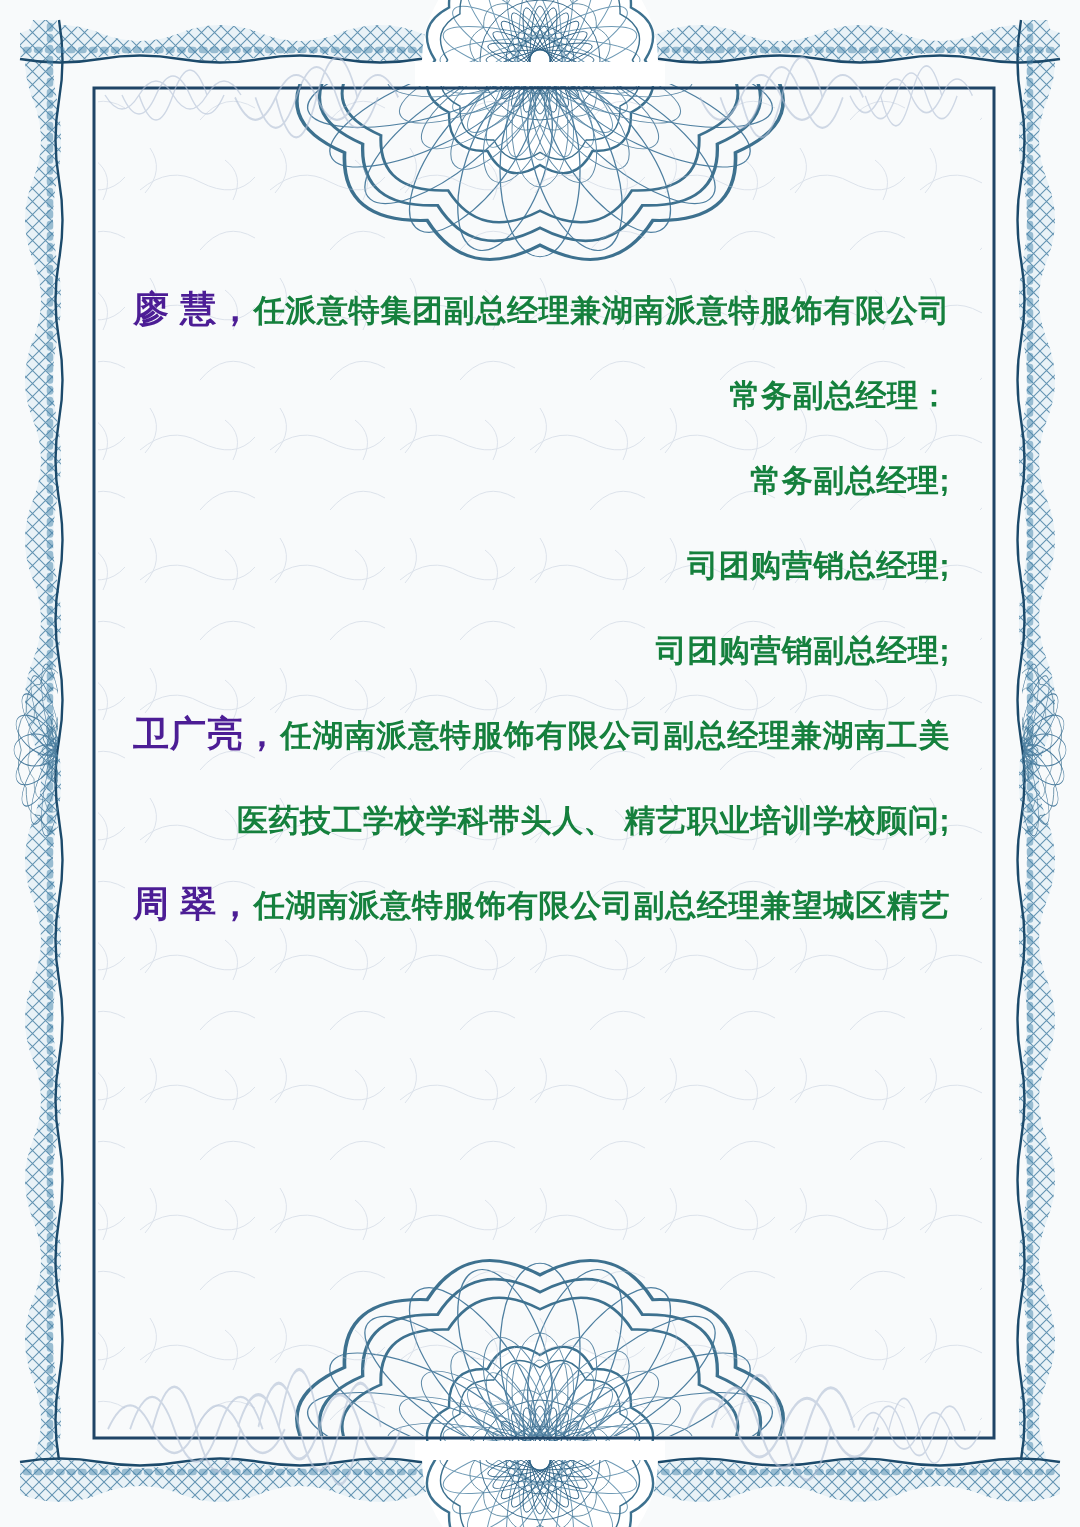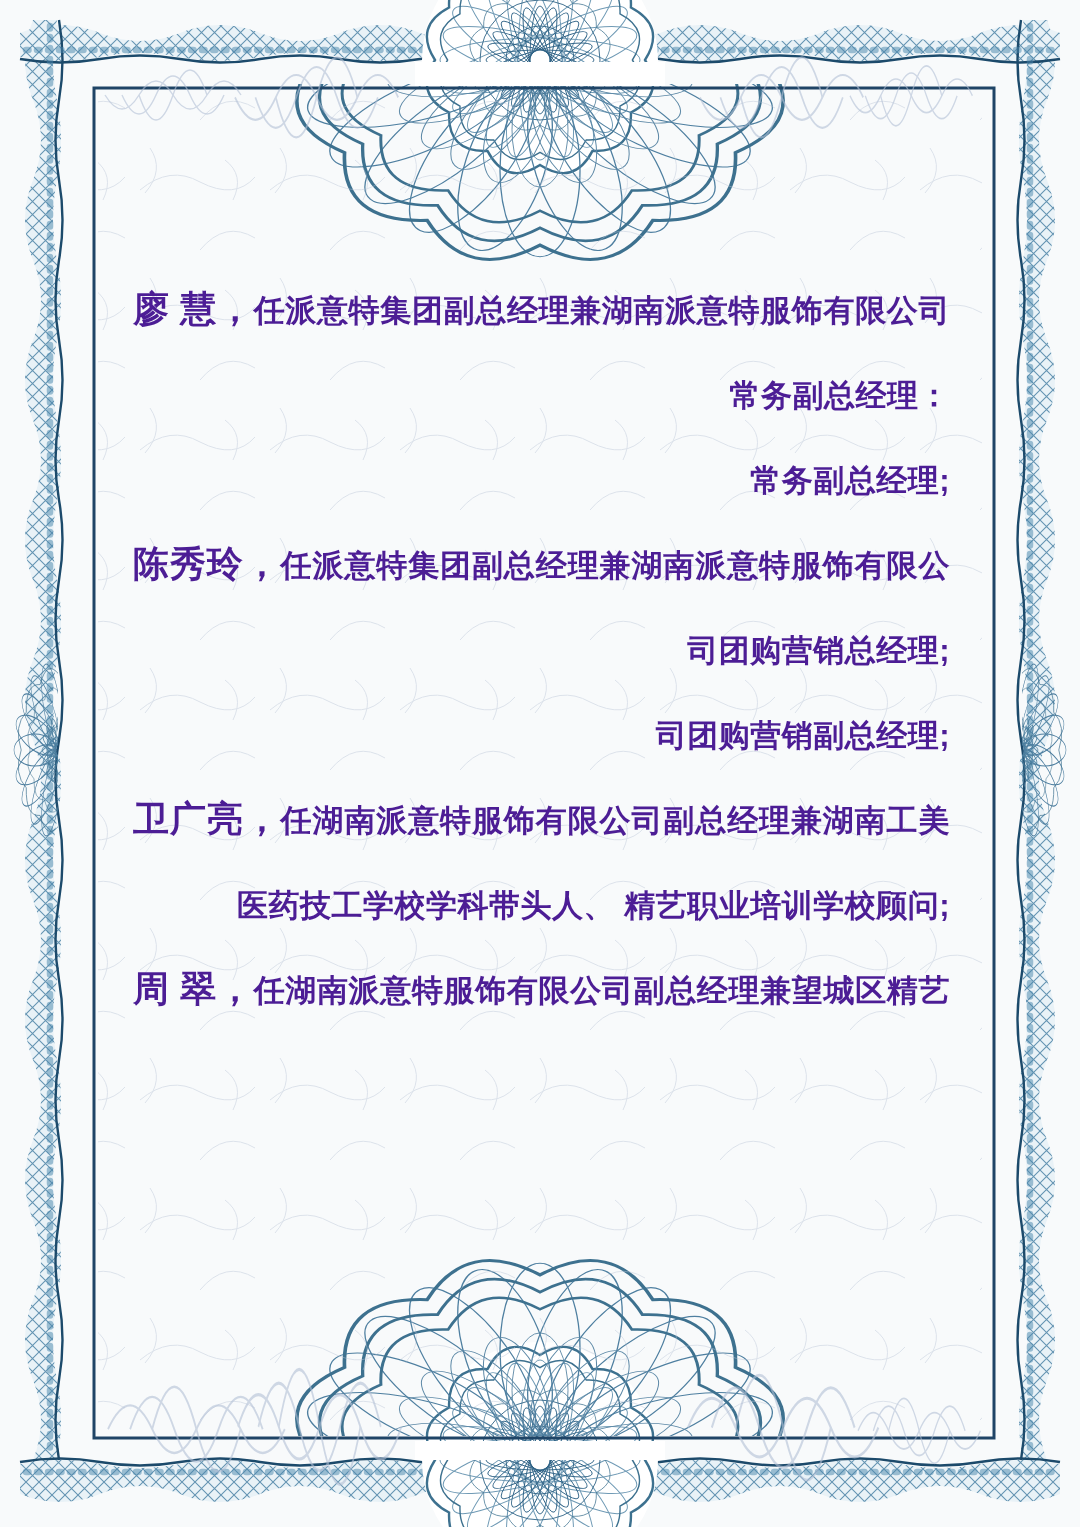--- a/index.html
+++ b/index.html
@@ -28,21 +28,21 @@
   .line.fill{
     text-align:justify;
     text-align-last:justify;
     text-justify:inter-character;
   }
   .pname{
     font-size:36px;
     font-weight:700;
     color:#4c1d95;
   }
-  .ptext{color:#4c1d95;}
+  .ptext{color:#15803d;}
 </style>
 </head>
 <body>
 
 <div class="page">
 
   <svg class="deco-svg" width="1080" height="1527" viewBox="0 0 1080 1527" xmlns="http://www.w3.org/2000/svg">
     <defs>
       <pattern id="mesh" width="13" height="13" patternUnits="userSpaceOnUse">
         <path d="M0,0 L13,13 M13,0 L0,13" stroke="#6494b2" stroke-width="1.1" fill="none"></path>
@@ -237,23 +237,20 @@
 
   <div class="line fill" style="">
       <span class="pname">廖 慧，</span><span class="ptext">任派意特集团副总经理兼湖南派意特服饰有限公司</span>
     </div>
       <div class="line" style="">
       <span class="pname"></span><span class="ptext">常务副总经理：</span>
     </div>
       <div class="line" style="">
       <span class="pname"></span><span class="ptext">常务副总经理;</span>
     </div>
-      <div class="line fill" style="">
-      <span class="pname">陈秀玲，</span><span class="ptext">任派意特集团副总经理兼湖南派意特服饰有限公</span>
-    </div>
       <div class="line" style="">
       <span class="pname"></span><span class="ptext">司团购营销总经理;</span>
     </div>
       <div class="line" style="">
       <span class="pname"></span><span class="ptext">司团购营销副总经理;</span>
     </div>
       <div class="line fill" style="">
       <span class="pname">卫广亮，</span><span class="ptext">任湖南派意特服饰有限公司副总经理兼湖南工美</span>
     </div>
       <div class="line" style="">

